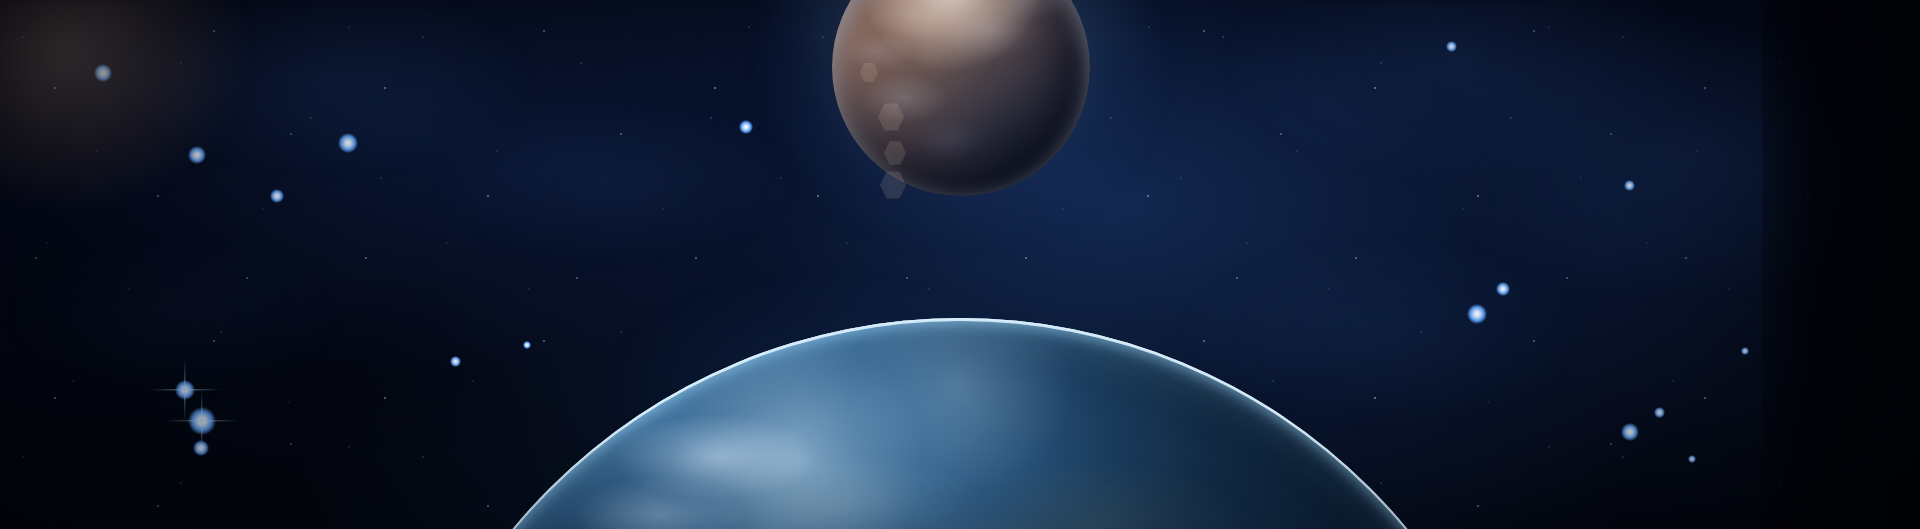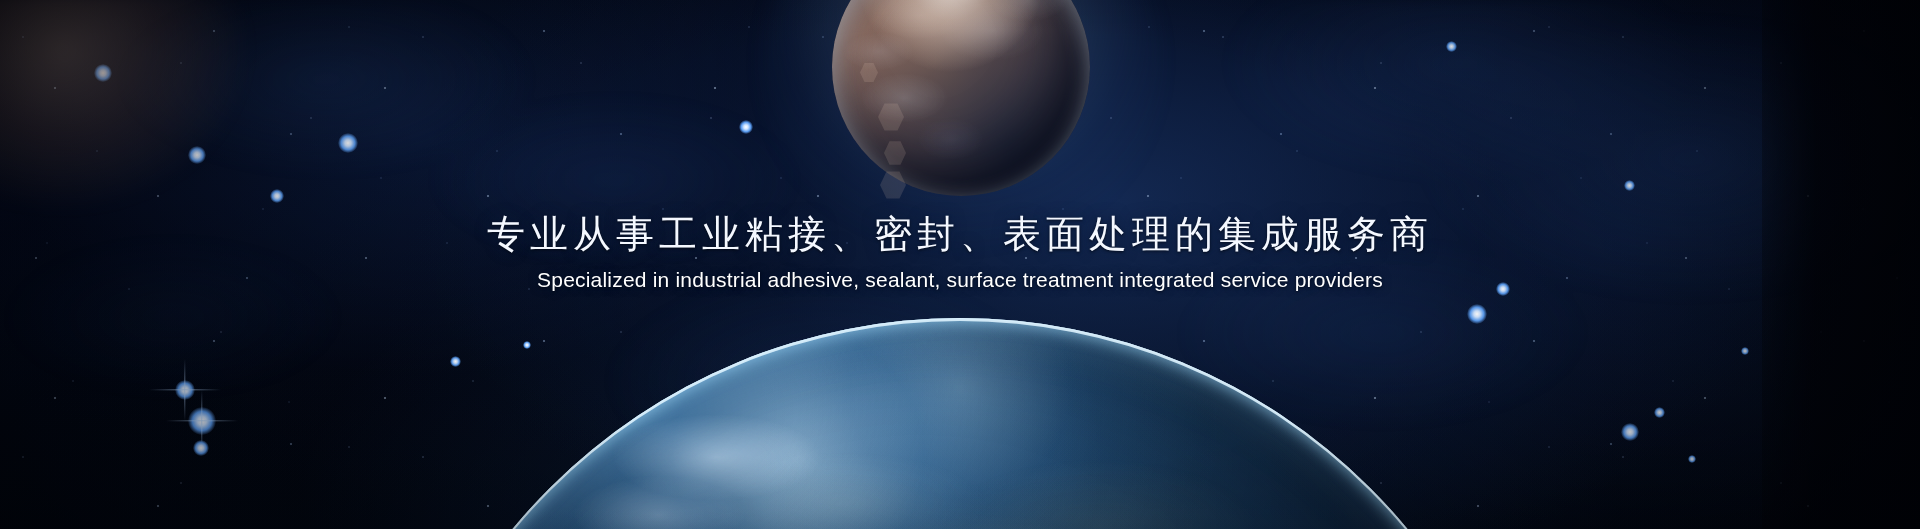--- a/index.html
+++ b/index.html
@@ -311,18 +311,14 @@
     <div class="earth-atmo"></div>
     <div class="earth-body">
       <div class="earth-tex"></div>
       <div class="earth-terminator"></div>
     </div>
     <div class="earth-limb"></div>
   </div>
 
   <div class="vignette"></div>
 
-  <div class="copy">
-    <div class="headline-cn">专业从事工业粘接、密封、表面处理的集成服务商</div>
-    <div class="subhead-en">Specialized in industrial adhesive, sealant, surface treatment integrated service providers</div>
-  </div>
 
 </div>
 
 </body></html>

